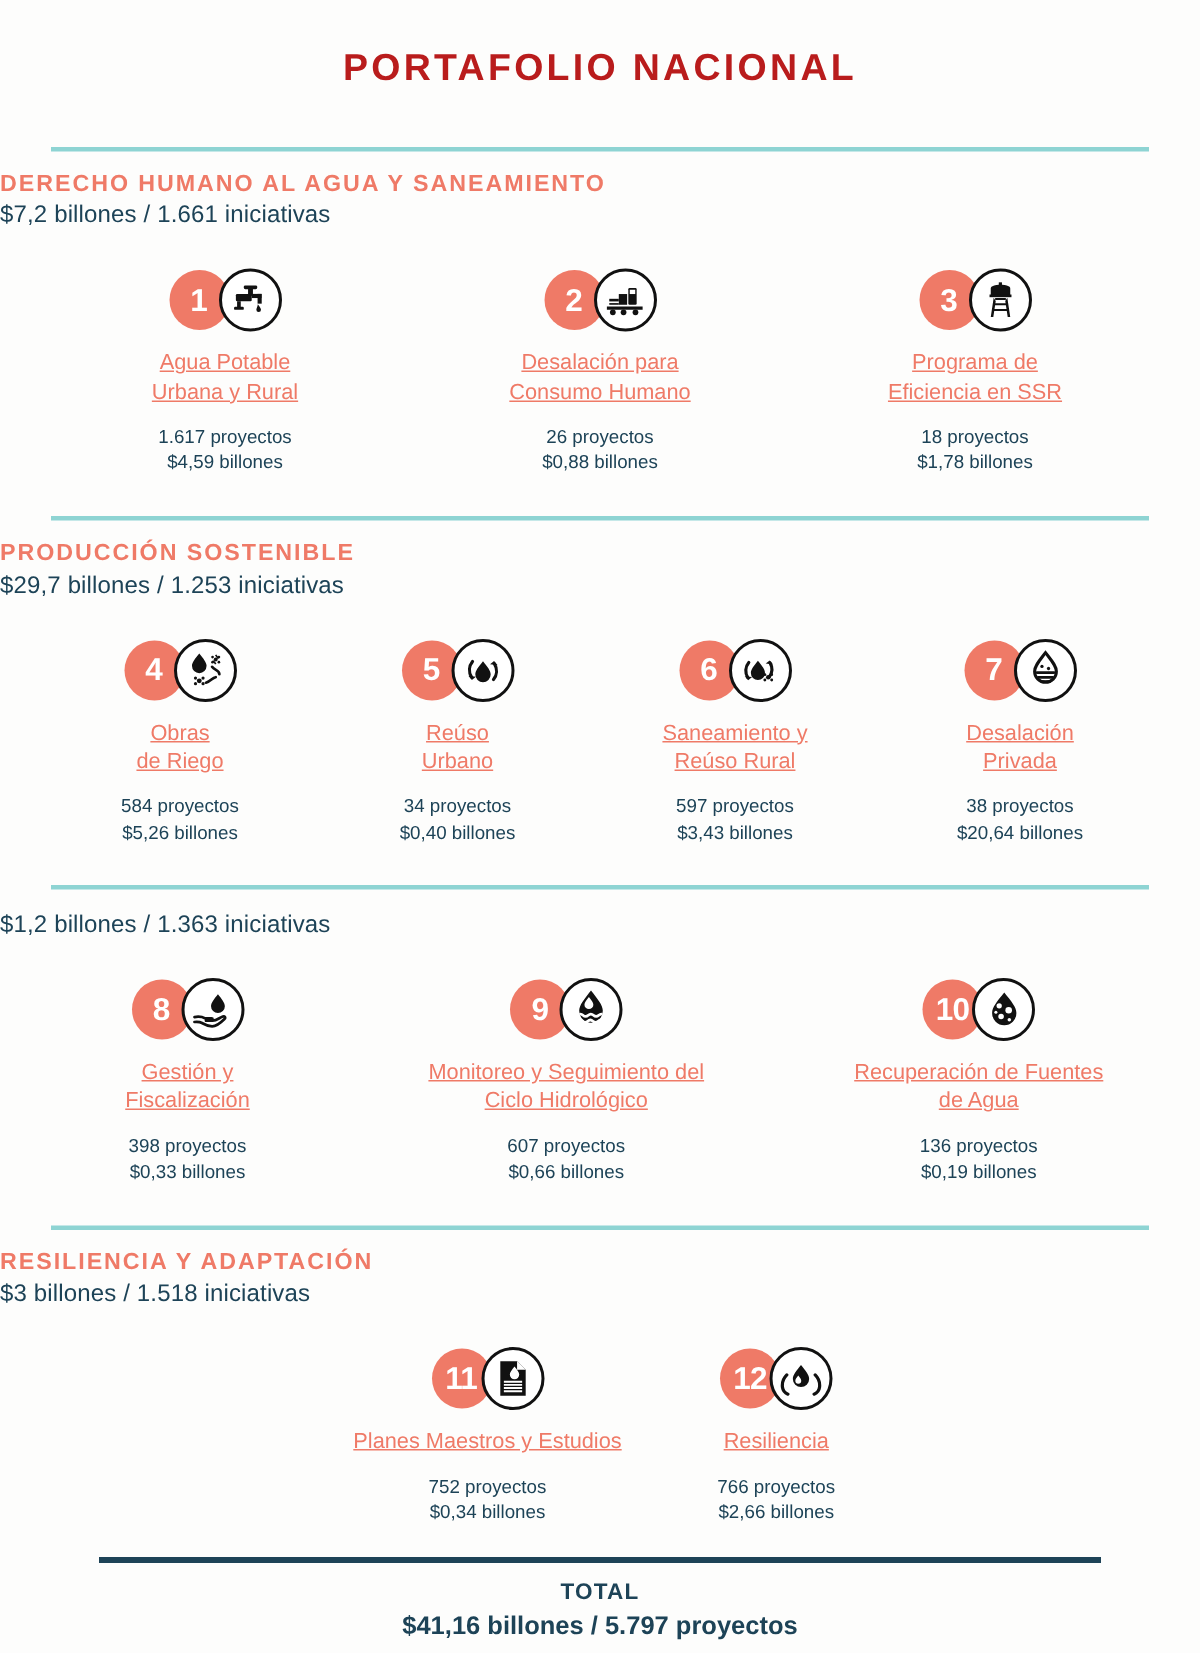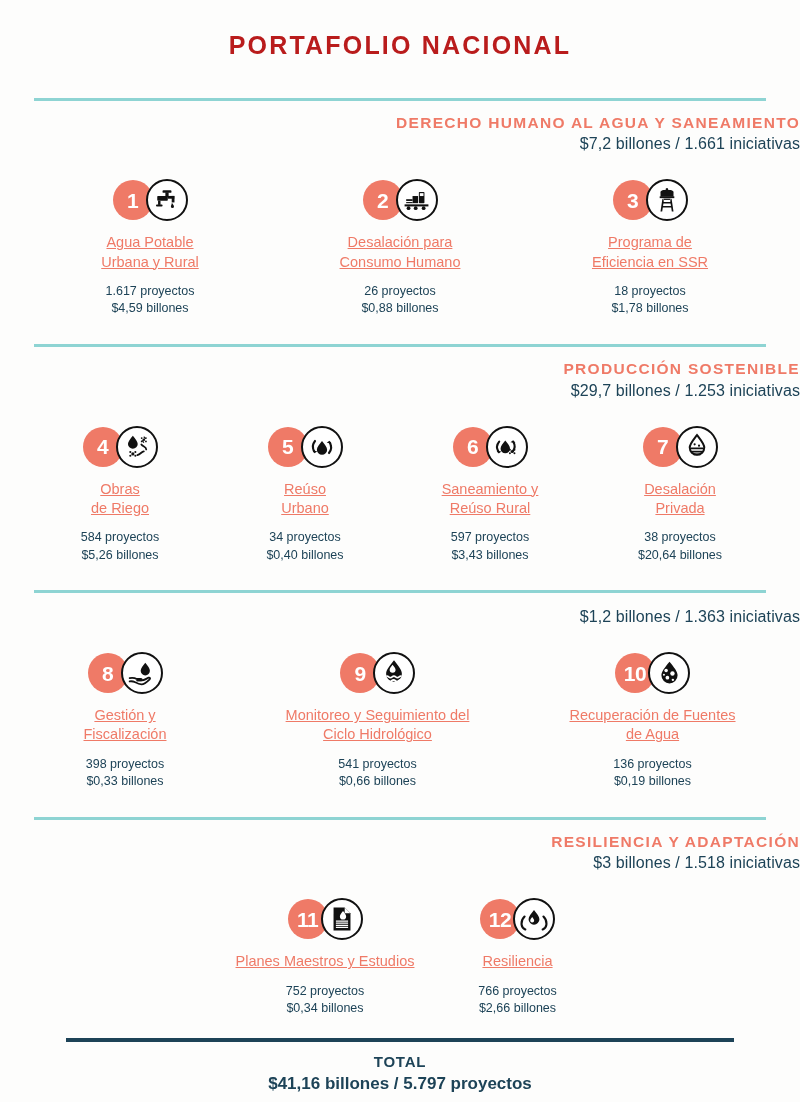--- a/index.html
+++ b/index.html
@@ -31,21 +31,21 @@
     padding-top: 31px;
   }
 
   
   .section { position: relative; }
   .divider {
     height: 3px;
     background: #8ed4d3;
     margin: 0 34px;
   }
-  .sec-head { text-align: right; padding-top: 12px; }
+  .sec-head { text-align: left; padding-top: 12px; }
   .sec-title {
     font-size: 15.5px;
     font-weight: bold;
     letter-spacing: 1.3px;
     color: #ef7a67;
     line-height: 1.25;
   }
   .sec-sub {
     font-size: 16px;
     color: #1d4357;
@@ -362,21 +362,21 @@
     <path d="M16 1.5C21 8 25 12.6 25 17a9 9 0 1 1-18 0C7 12.6 11 8 16 1.5z"></path>
     <path d="M8 19.5c1.9 0 1.9 1.8 3.9 1.8s2-1.8 4-1.8 2 1.8 4 1.8 2-1.8 4-1.8" stroke="#fff" stroke-width="2.1" fill="none" stroke-linecap="round"></path>
     <path d="M7.6 24c1.9 0 1.9 1.8 3.9 1.8s2-1.8 4-1.8 2 1.8 4 1.8 2-1.8 4-1.8" stroke="#fff" stroke-width="2.1" fill="none" stroke-linecap="round"></path>
     <path d="M14.4 6.5c1.9 2.4 3.4 4.2 3.4 5.8a3.4 3.4 0 1 1-6.8 0c0-1.6 1.5-3.4 3.4-5.8z" fill="#fff"></path>
   </svg>
               </div>
        </div>
        <div class="item-label">Monitoreo y Seguimiento del
 Ciclo Hidrológico</div>
        <div class="item-stats">
-         <div>541 proyectos</div>
+         <div>607 proyectos</div>
          <div>$0,66 billones</div>
        </div>
           </div>
           <div class="item" style="width: 260px;">
             <div class="badges">
          <div class="num-circle">10</div>
          <div class="icon-circle">
                 <svg width="27" height="27" viewBox="0 0 32 32" fill="#111">
     <path d="M16 2c5.6 7 9.6 11.6 9.6 16.2A9.6 9.6 0 1 1 6.4 18.2C6.4 13.6 10.4 9 16 2z"></path>
     <circle cx="12" cy="12.5" r="2.1" fill="#fff"></circle>

